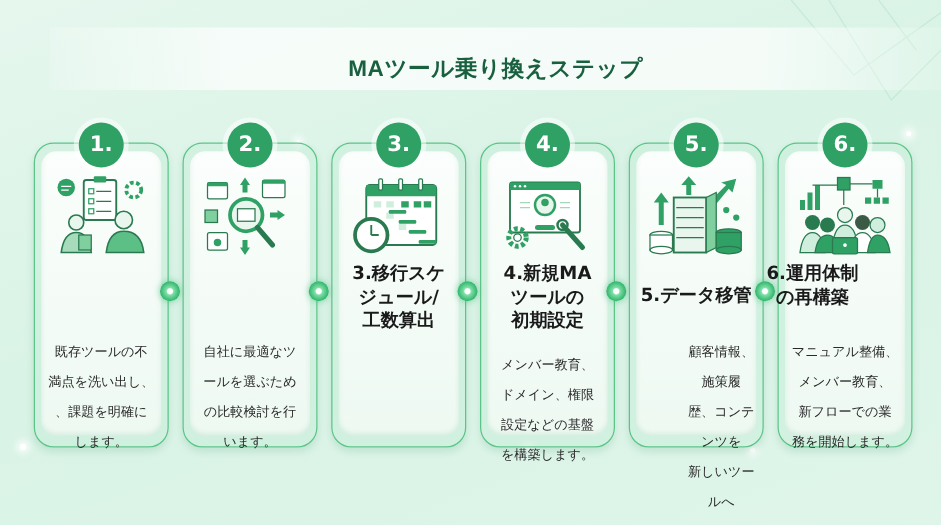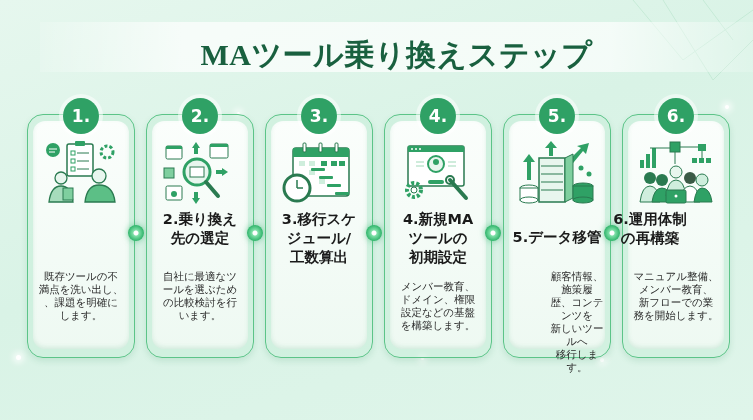--- a/index.html
+++ b/index.html
@@ -8,22 +8,22 @@
     font-family: "DejaVu Sans", sans-serif;
     background: linear-gradient(160deg, #e6f7ee 0%, #d9f3e6 45%, #dff5ea 100%);
     position: relative;
   }
   .title-band {
     position: absolute; left: 40px; top: 22px; width: 713px; height: 50px;
     background: linear-gradient(90deg, rgba(255,255,255,0.15), rgba(255,255,255,0.7) 20%, rgba(255,255,255,0.7) 80%, rgba(255,255,255,0.15));
     display: flex; align-items: center; justify-content: center;
   }
   .title {
-    font-family: Liberation Serif, serif;
-    font-size: 30px; font-weight: bold; color: #19603f; letter-spacing: 0.5px; margin-top: 16px;
+    font-family: Liberation Sans, sans-serif;
+    font-size: 18px; font-weight: bold; color: #19603f; letter-spacing: 0.5px; margin-top: 16px;
   }
   .deco-lines { position: absolute; right: 0; top: 0; width: 130px; height: 90px; opacity: 0.35; }
   .sparkle { position: absolute; width: 5px; height: 5px; border-radius: 50%; background: #fff; box-shadow: 0 0 6px 3px rgba(255,255,255,0.8); }
 
   .steps { position: absolute; left: 0; top: 0; width: 753px; height: 420px; }
   .card-outer {
     position: absolute; top: 114px; width: 108px; height: 244px;
     border: 1.5px solid #5cc488; border-radius: 16px;
     background: rgba(190,235,210,0.35);
     box-shadow: 0 3px 6px rgba(40,140,90,0.15);
@@ -41,21 +41,21 @@
     box-shadow: 0 0 0 4px rgba(255,255,255,0.5);
   }
   .icon-box { position: absolute; top: 140px; width: 80px; height: 66px; }
   .step-title {
     position: absolute; top: 210px; width: 100px; text-align: center;
     font-size: 14.5px; font-weight: bold; color: #1a1a1a; line-height: 19px;
     white-space: pre-line;
   }
   .step-desc {
     position: absolute; top: 270px; width: 94px; text-align: center;
-    font-size: 10.5px; color: #2a2a2a; line-height: 13px; white-space: pre-line;
+    font-size: 10.5px; color: #2a2a2a; line-height: 24px; white-space: pre-line;
   }
   .connector {
     position: absolute; top: 225px; width: 16px; height: 16px; border-radius: 50%;
     background: radial-gradient(circle at 50% 50%, #ffffff 0 2px, #7fe0a8 3px, #2fb46a 8px);
     box-shadow: 0 0 6px rgba(47,180,106,0.6);
   }
 </style>
 </head>
 <body>
 
@@ -123,22 +123,20 @@
       <path d="M68,32 L62,28 V30 H56 V34 H62 V36 Z" fill="#2fa165"></path>
       <path d="M36,64 L40,58 H38 V52 H34 V58 H32 Z" fill="#2fa165"></path>
       <rect x="4" y="28" width="10" height="10" fill="#7fcf9f" stroke="#2a7a50"></rect>
       <rect x="6" y="46" width="16" height="14" rx="1.5" fill="#fff" stroke="#2a7a50"></rect>
         <circle cx="14" cy="54" r="3" fill="#2fa165"></circle>
       <circle cx="37" cy="32" r="13" fill="#e8f6ee" stroke="#2fa165" stroke-width="3"></circle>
       <rect x="30" y="27" width="14" height="10" fill="#fff" stroke="#2a7a50"></rect>
       <line x1="46" y1="42" x2="58" y2="56" stroke="#2a7a50" stroke-width="4" stroke-linecap="round"></line>
     </svg>
   </div>
-  <div class="step-title" style="left:150px;">2.乗り換え
-先の選定</div>
   <div class="step-desc" style="left:153px;">自社に最適なツ
 ールを選ぶため
 の比較検討を行
 います。</div>
 
   <div class="connector" style="left:247px;"></div>
 
   <div class="card-outer" style="left:265px;">
       <div class="card-inner"></div>
     </div>

